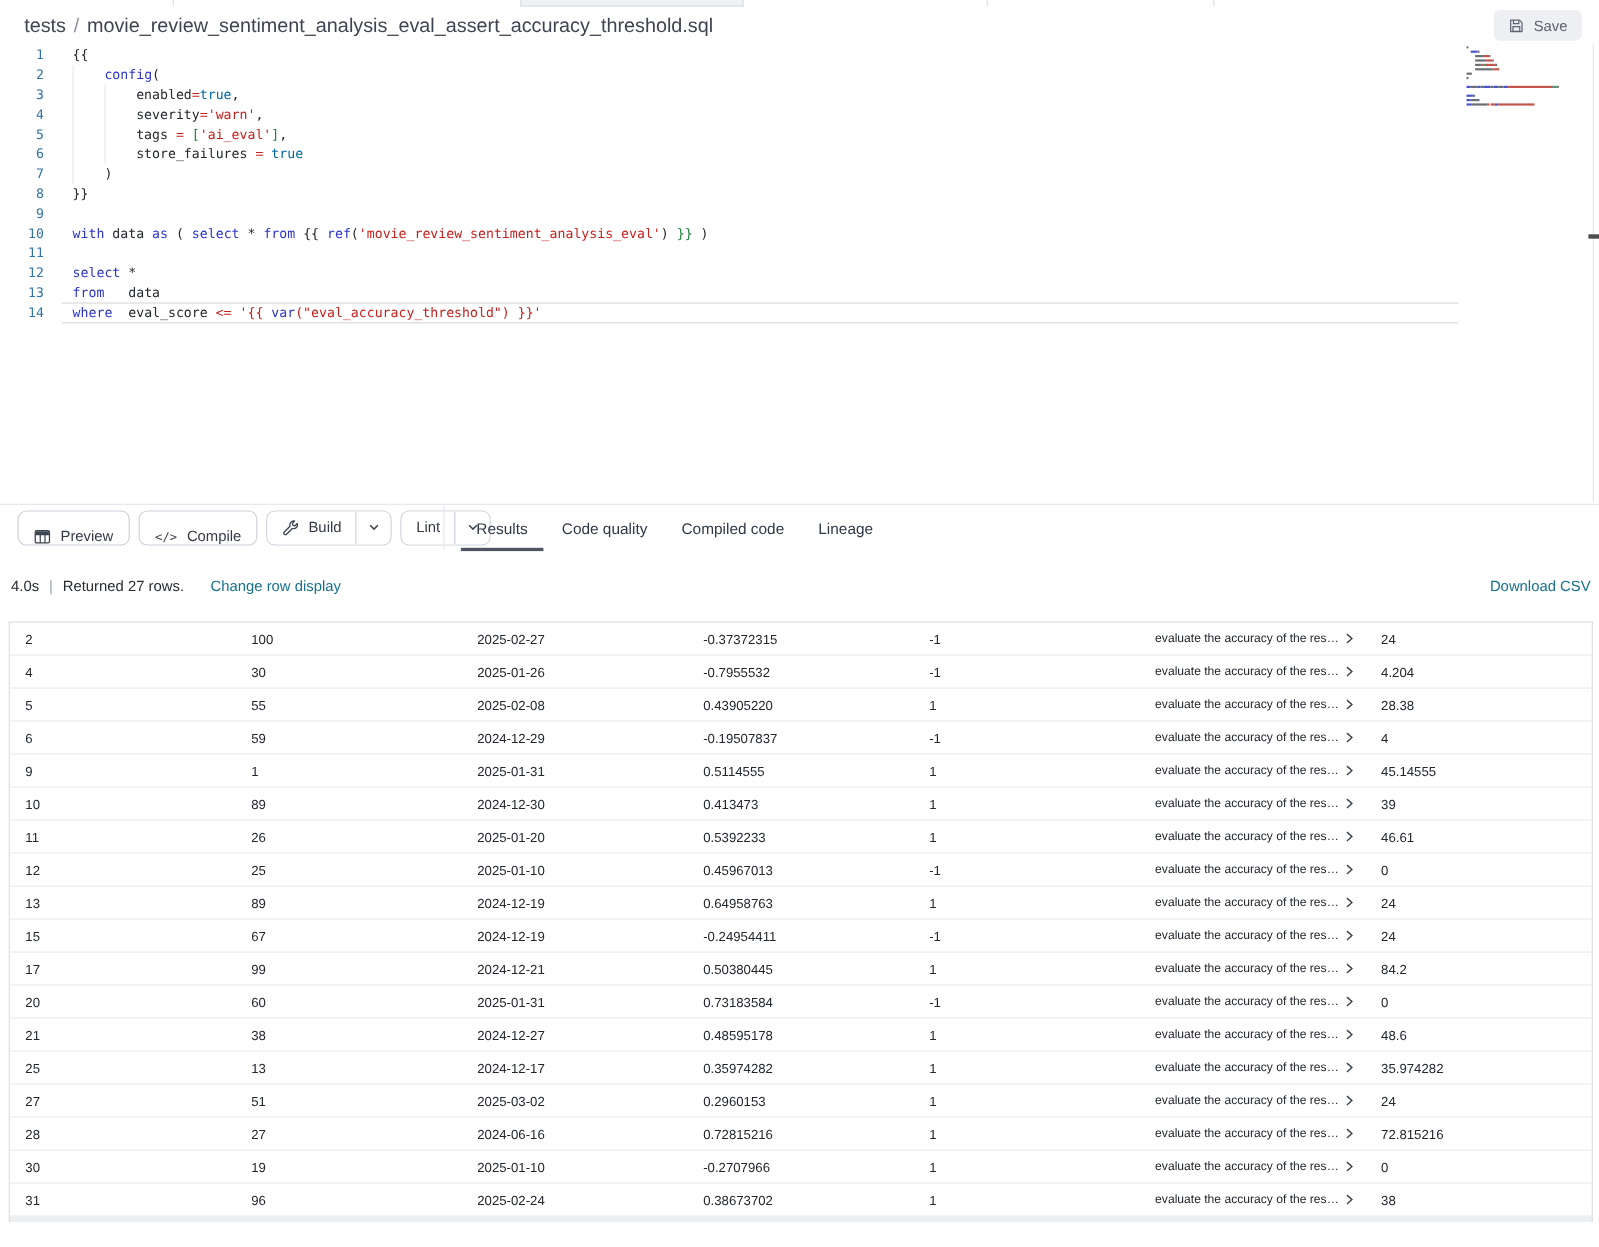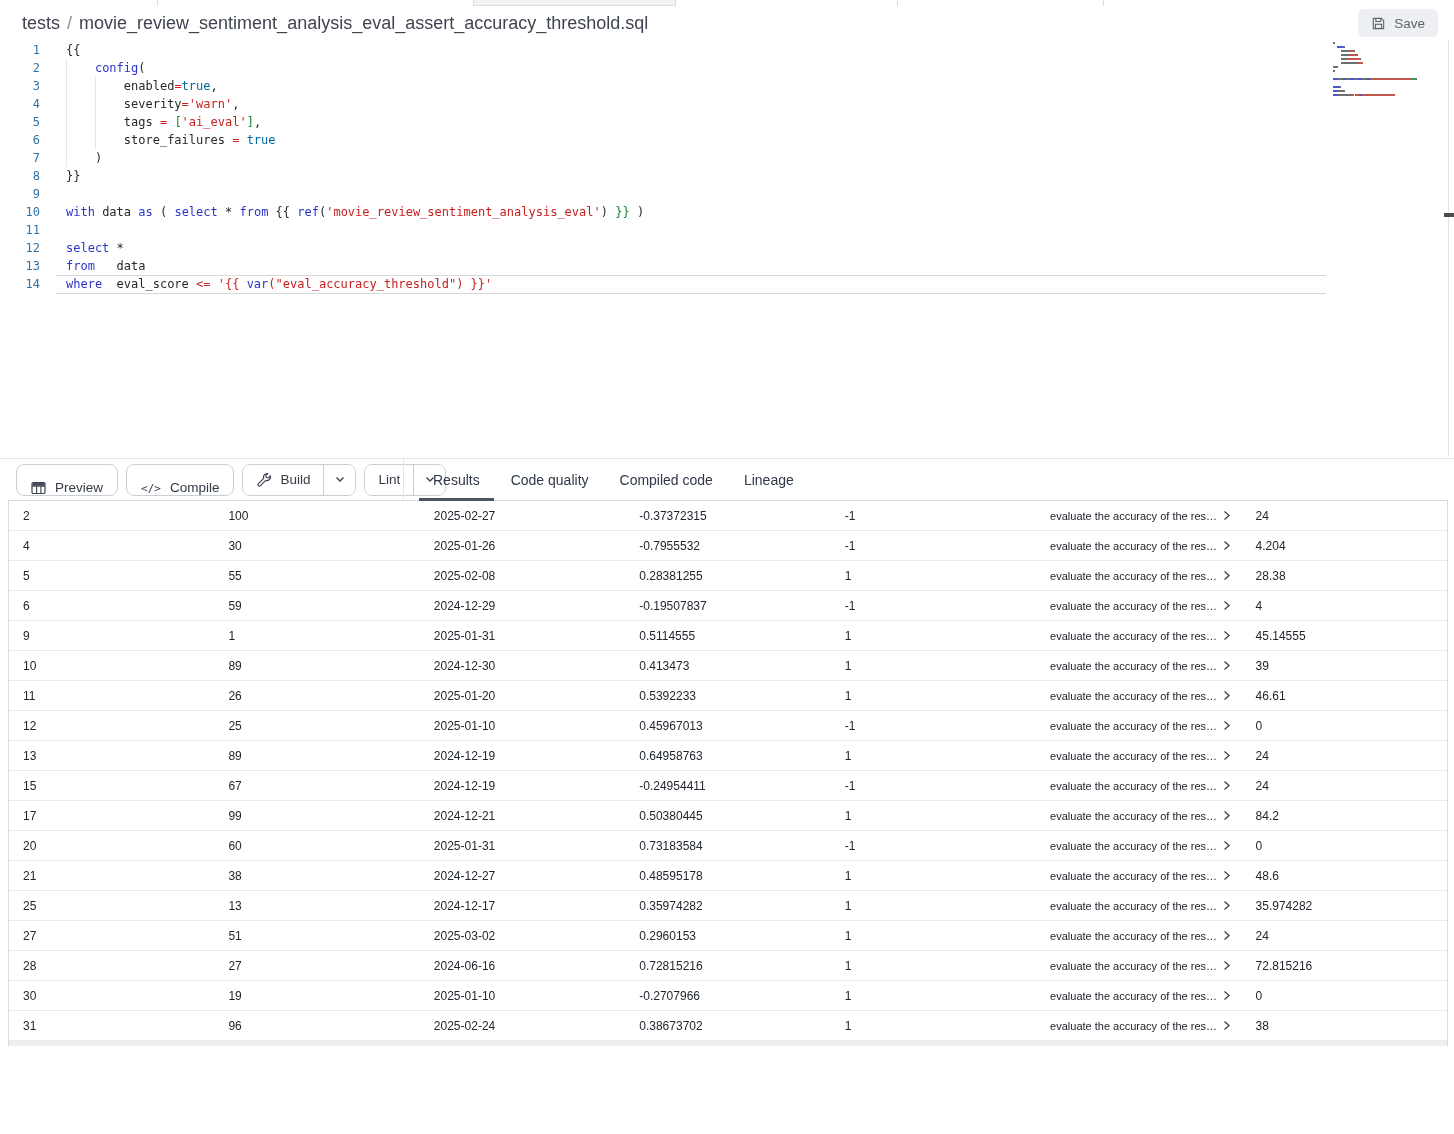--- a/index.html
+++ b/index.html
@@ -270,20 +270,27 @@
     </div>
     <i class="tb-divider"></i>
     <div class="tabs" id="tabs">
         <div class="tab active">Results</div>
         <div class="tab">Code quality</div>
         <div class="tab">Compiled code</div>
         <div class="tab">Lineage</div>
       </div>
   </div>
 
+  <div class="statusbar">
+    <span>4.0s</span>
+    <span class="pipe">|</span>
+    <span>Returned 27 rows.</span>
+    <span class="link">Change row display</span>
+    <span class="link dl">Download CSV</span>
+  </div>
 
   <div class="results">
     <div id="tbody">
         <div class="tr">
           <div class="td">2</div>
           <div class="td">100</div>
           <div class="td">2025-02-27</div>
           <div class="td">-0.37372315</div>
           <div class="td">-1</div>
           <div class="td prompt">
@@ -309,21 +316,21 @@
                 <path d="M1.5 1.5 6 5.5 1.5 9.5" fill="none" stroke="#3c424c" stroke-width="1.3"></path>
               </svg>
             </span>
           </div>
           <div class="td">4.204</div>
         </div>
         <div class="tr">
           <div class="td">5</div>
           <div class="td">55</div>
           <div class="td">2025-02-08</div>
-          <div class="td">0.28381255</div>
+          <div class="td">0.43905220</div>
           <div class="td">1</div>
           <div class="td prompt">
             <span class="ptext">evaluate the accuracy of the res…</span>
             <span class="expand">
               <svg width="8" height="11" viewBox="0 0 8 11">
                 <path d="M1.5 1.5 6 5.5 1.5 9.5" fill="none" stroke="#3c424c" stroke-width="1.3"></path>
               </svg>
             </span>
           </div>
           <div class="td">28.38</div>

